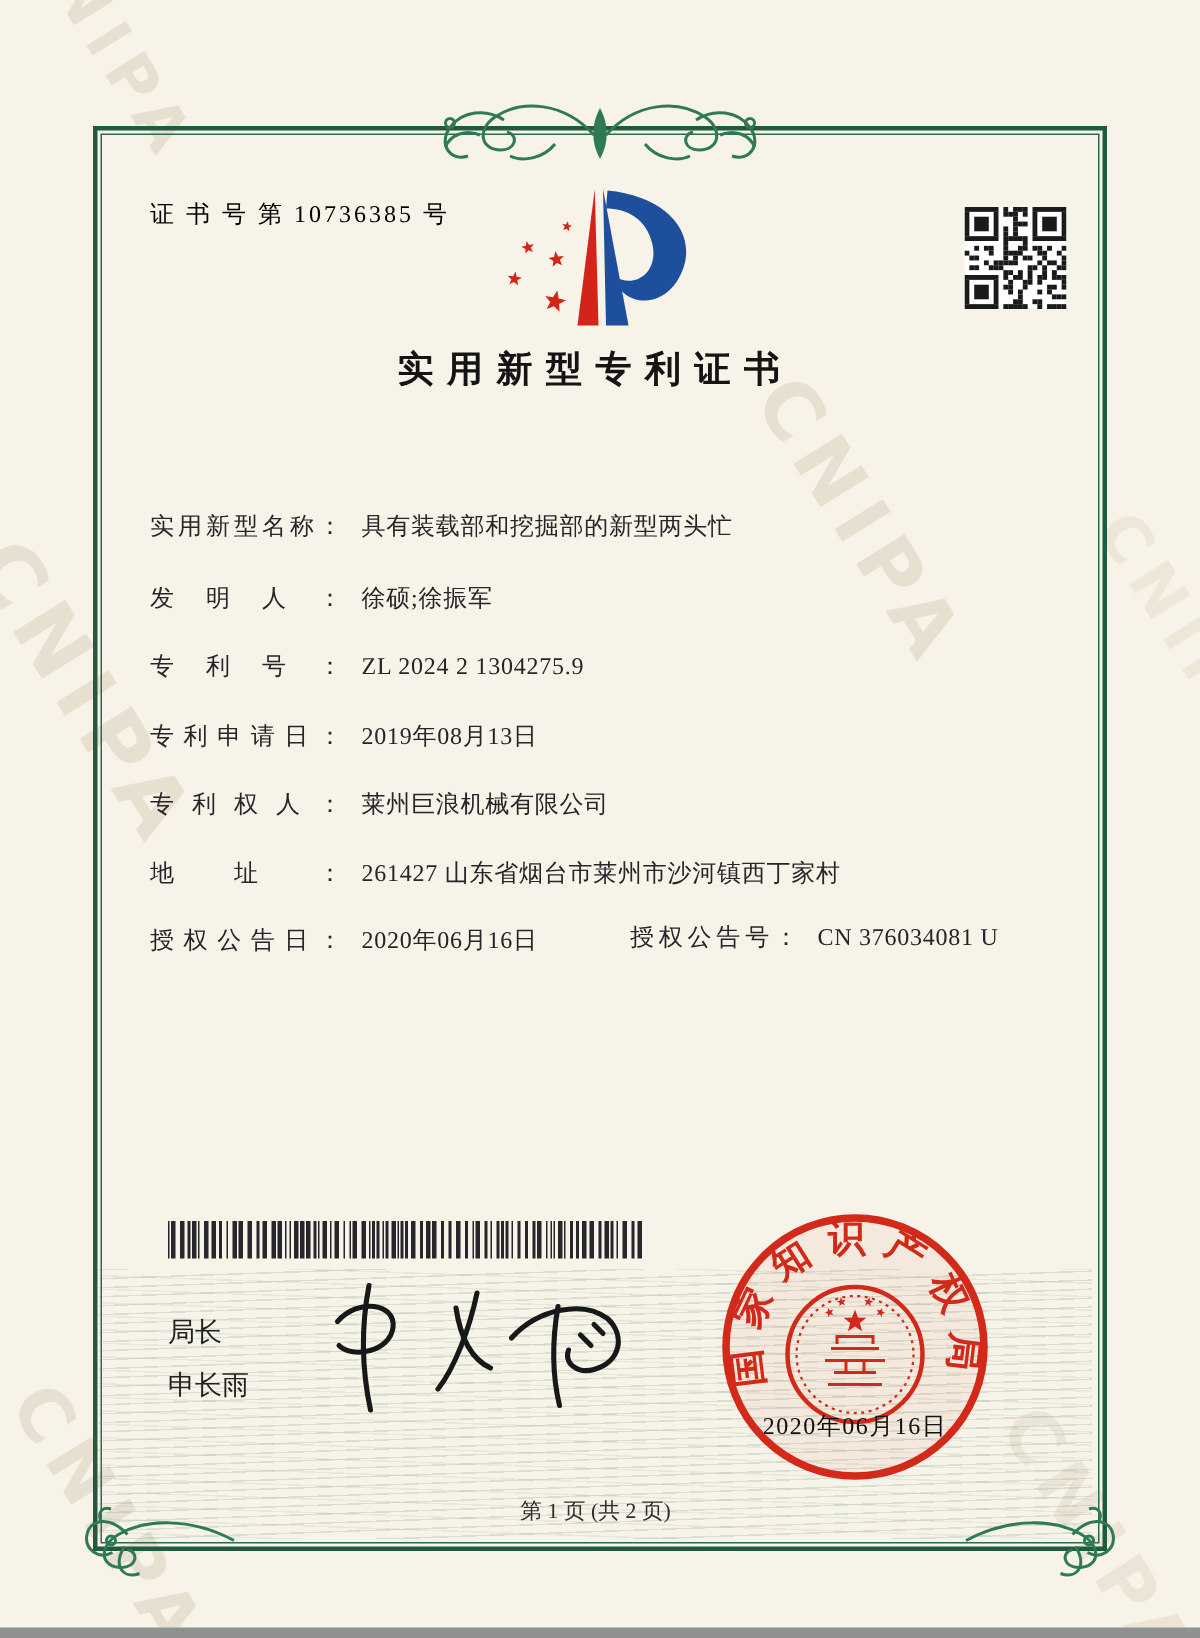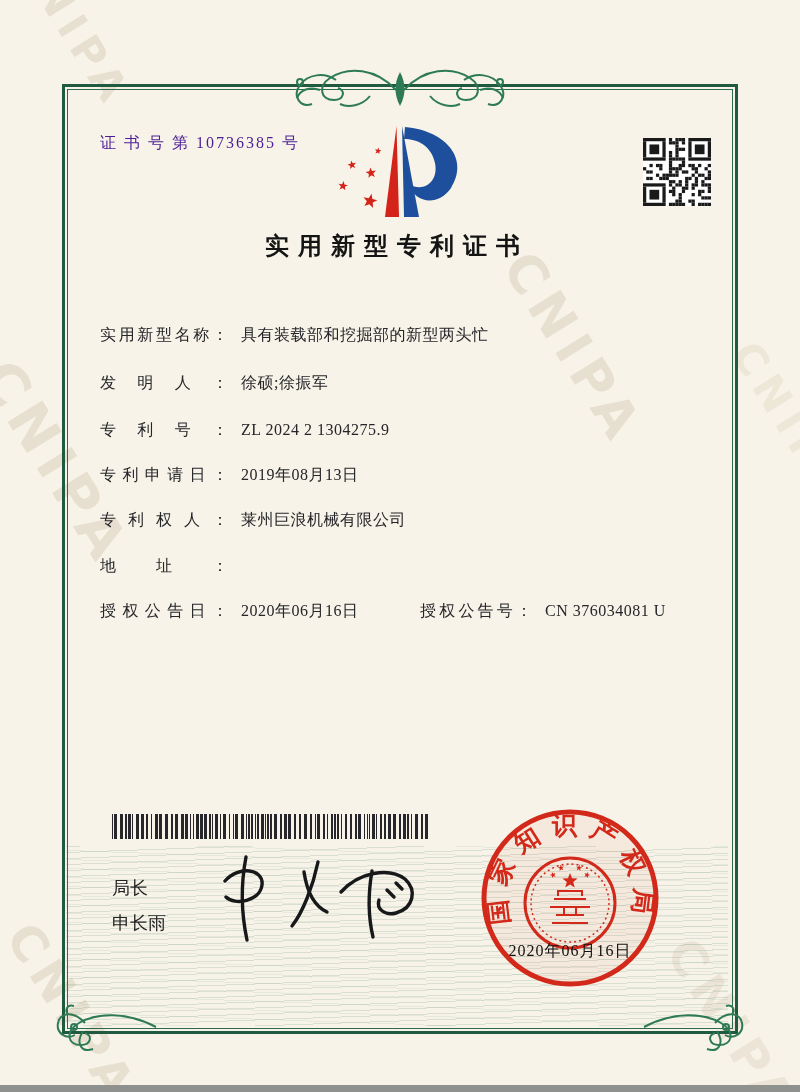--- a/index.html
+++ b/index.html
@@ -9,29 +9,29 @@
   .frame{position:absolute;left:62px;top:84px;width:670px;height:944px;
          border:3px solid #1f5a41;}
   .frame-inner{position:absolute;inset:2px;border:1px solid #2e6b4e;}
   .waves{position:absolute;left:66px;top:846px;width:662px;height:180px;
          background:repeating-linear-gradient(178deg,rgba(110,155,125,.22) 0 1px,transparent 1px 6px),
                     repeating-linear-gradient(182deg,rgba(110,155,125,.12) 0 1px,transparent 1px 9px);}
   
   .wm{position:absolute;font-family:"DejaVu Sans",sans-serif;font-weight:bold;
       color:rgba(186,168,136,.26);letter-spacing:8px;transform:rotate(58deg);white-space:nowrap;z-index:0;}
   
-  .cert-no{position:absolute;left:100px;top:133px;font-size:16px;letter-spacing:2px;color:#4c1d95;}
+  .cert-no{position:absolute;left:100px;top:133px;font-size:16px;letter-spacing:2px;color:#000000;}
   .logo{position:absolute;left:328px;top:114px;width:146px;height:114px;}
   .qr{position:absolute;left:643px;top:138px;width:68px;height:68px;}
   .title{position:absolute;left:62px;top:230px;width:670px;text-align:center;
          font-size:24px;font-weight:bold;letter-spacing:9px;color:#141414;}
   
   .field{position:absolute;left:100px;font-size:16px;display:flex;align-items:baseline;white-space:nowrap;}
   .flabel{display:inline-flex;justify-content:space-between;width:128px;}
-  .fvalue{margin-left:13px;letter-spacing:.5px;}
+  .fvalue{margin-left:13px;letter-spacing:.5px;margin-top:16px;}
   .grant2{position:absolute;left:420px;font-size:16px;display:flex;align-items:baseline;white-space:nowrap;}
   .grant2 .flabel{width:112px;}
   
   .paras{position:absolute;left:92px;top:636px;width:624px;font-size:16px;line-height:28.5px;
          text-align:justify;color:#26262a;}
   .paras p{margin:0;text-indent:2em;}
   
   .barcode{position:absolute;left:112px;top:814px;width:318px;height:25px;}
   
   .signer-title{position:absolute;left:112px;top:876px;font-size:18px;font-family:"Liberation Sans",sans-serif;color:#222;}
@@ -271,20 +271,21 @@
         <span>：</span>
       </span>
     <span class="fvalue">莱州巨浪机械有限公司</span>
   </div>
   <div class="field" style="top:556px;">
     <span class="flabel justify-chars">
         <span>地</span>
         <span>址</span>
         <span>：</span>
       </span>
+    <span class="fvalue">261427 山东省烟台市莱州市沙河镇西丁家村</span>
   </div>
   <div class="field" style="top:601px;">
     <span class="flabel justify-chars">
         <span>授</span>
         <span>权</span>
         <span>公</span>
         <span>告</span>
         <span>日</span>
         <span>：</span>
       </span>
@@ -442,14 +443,15 @@
     <circle cx="20" cy="26" r="3"></circle>
   </svg>
   <svg class="orn orn-br" viewBox="0 0 106 53">
     <path d="M102,26 C72,10 42,12 25,22 C11,30 13,44 27,44 C37,44 39,34 31,32"></path>
     <path d="M31,22 C19,9 6,12 4,22 C2,32 12,39 21,34"></path>
     <path d="M29,30 C21,43 28,52 39,48"></path>
     <path d="M14,14 C10,8 14,3 20,5"></path>
     <circle cx="20" cy="26" r="3"></circle>
   </svg>
 
+  <div class="page-info">第 1 页 (共 2 页)</div>
   <div class="gray-strip"></div>
 </div>
 
 </body></html>

